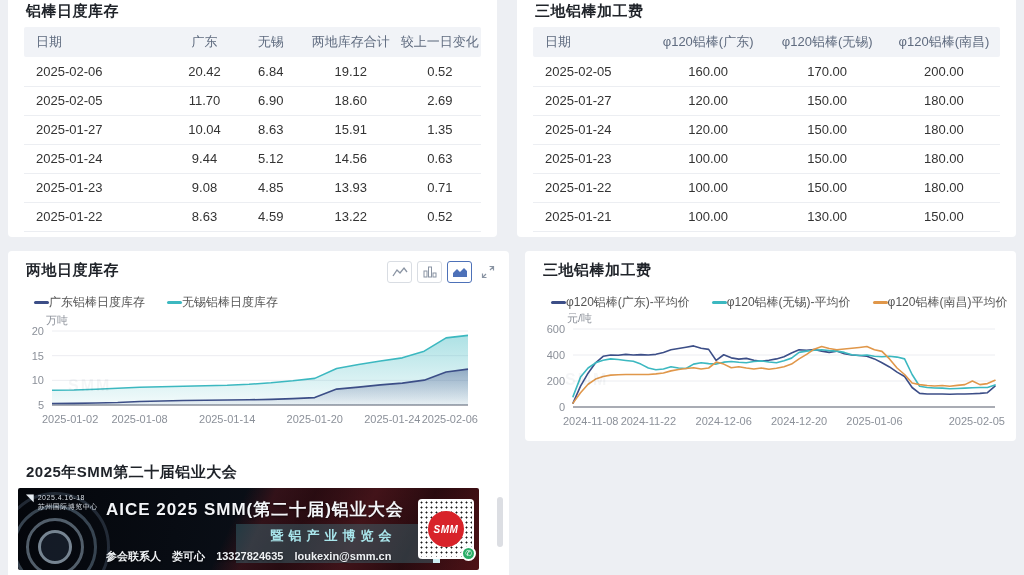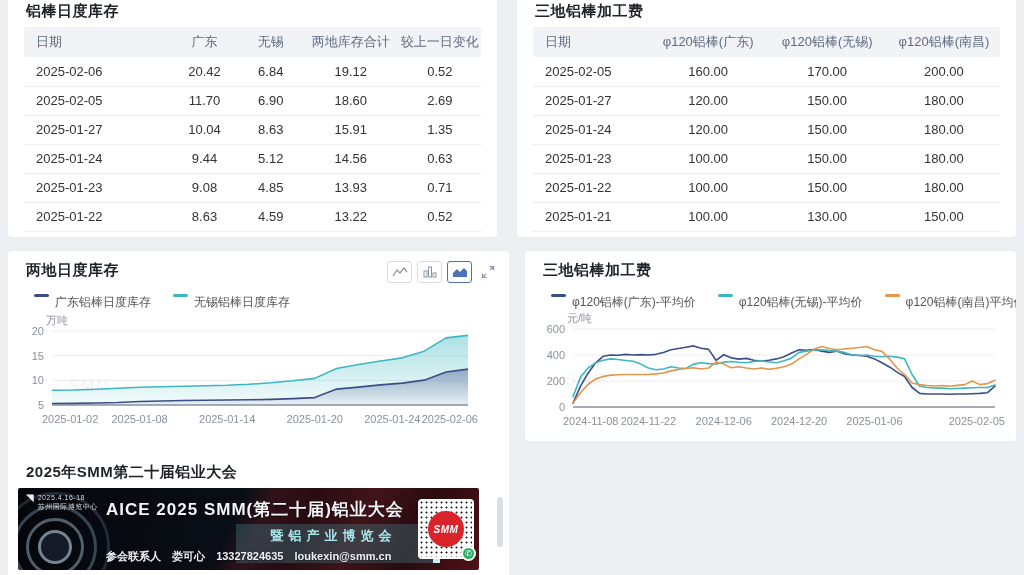--- a/index.html
+++ b/index.html
@@ -27,21 +27,21 @@
   tbody td:first-child { text-align:left; padding-left:12px; }
 
   .chart-head { display:flex; align-items:flex-start; justify-content:space-between; }
   .chart-toolbar { display:flex; align-items:center; gap:5px; margin:10px 14px 0 0; }
   .tool-btn { width:25px; height:22px; border:1px solid #d9dde3; border-radius:3px; background:#fff;
               display:flex; align-items:center; justify-content:center; cursor:pointer; }
   .tool-btn.active { border-color:#4d71b8; }
   .expand-btn { margin-left:4px; display:flex; align-items:center; cursor:pointer; }
 
   .legend-row { display:flex; gap:22px; margin:8px 0 0 26px; font-size:12px; color:#555; align-items:center; }
-  .legend-item { display:flex; gap:6px; cursor:pointer; white-space:nowrap; }
+  .legend-item { display:flex; align-items:center; cursor:pointer; white-space:nowrap; }
   .legend-marker { width:15px; height:3px; border-radius:2px; }
 
   .chart-svg { display:block; margin:2px 0 0 8px; }
   .watermark { position:absolute; font-size:16px; color:rgba(60,70,90,.05); font-weight:bold; letter-spacing:2px; pointer-events:none; }
 
   
   .banner {
     position:relative; margin:6px 30px 0 10px; height:82px; border-radius:2px; overflow:hidden;
     background:
       repeating-linear-gradient(115deg, rgba(140,20,25,0) 0 46%, rgba(150,25,30,.28) 52%, rgba(60,8,12,.5) 60%, rgba(160,30,35,.25) 72%, rgba(40,5,8,.45) 84%, rgba(150,25,30,.3) 100%),

